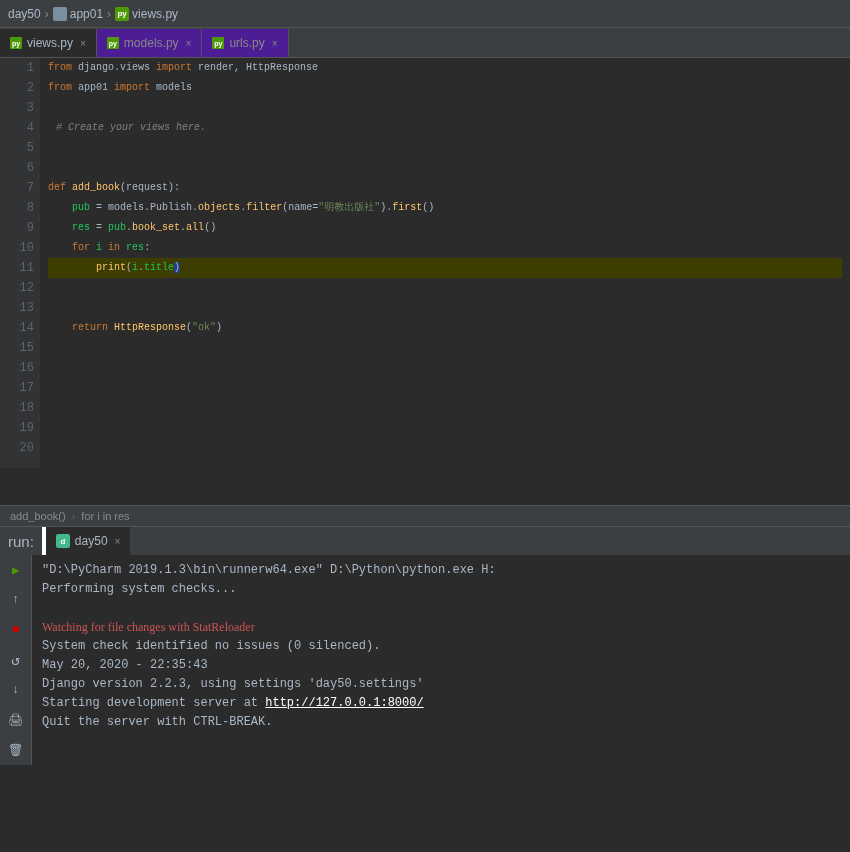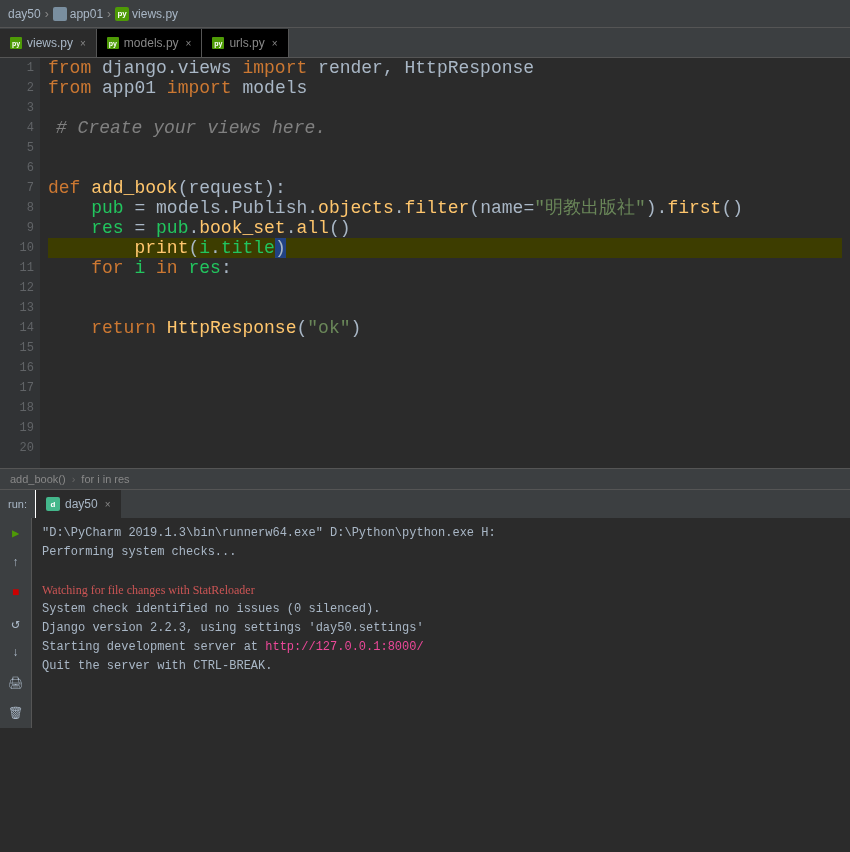--- a/index.html
+++ b/index.html
@@ -76,21 +76,21 @@
       font-family: Arial, sans-serif;
       cursor: pointer;
       border-right: 1px solid #555;
       position: relative;
     }
     .tab.active {
       background: #2b2b2b;
       color: #a9b7c6;
     }
     .tab.inactive {
-      background: #000000;
+      background: #4c1d95;
       color: #888;
     }
     .tab-close {
       font-size: 10px;
       color: #888;
       cursor: pointer;
       margin-left: 2px;
     }
     .tab-py-icon {
       width: 12px;
@@ -126,21 +126,21 @@
     .code-content {
       flex: 1;
       padding: 0 8px;
       overflow: hidden;
       position: relative;
     }
     .code-line {
       height: 20px;
       line-height: 20px;
       white-space: pre;
-      font-size: 18px;
+      font-size: 10px;
       color: #a9b7c6;
     }
     .code-line.highlighted {
       background: #3d3d00;
     }
     .kw { color: #cc7832; } 
     .fn { color: #ffc66d; } 
     .str { color: #6a8759; } 
     .comment { color: #808080; font-style: italic; margin-left: 8px; }
     .builtin { color: #a9b7c6; }
@@ -157,42 +157,43 @@
       height: 22px;
       border-top: 1px solid #555;
       border-bottom: 1px solid #555;
       display: flex;
       align-items: center;
       padding: 0 10px;
       gap: 6px;
       color: #888;
       font-family: Arial, sans-serif;
       font-size: 11px;
+      margin-top: 37px;
     }
     .bc-sep { color: #666; }
 
     
     .run-panel {
       background: #2b2b2b;
       flex: 1;
       display: flex;
       flex-direction: column;
     }
     .run-tab-bar {
       background: #3c3f41;
       height: 28px;
       display: flex;
       align-items: center;
     }
     .run-label {
       color: #a9b7c6;
       font-family: Arial, sans-serif;
-      font-size: 11px;
+      font-size: 15px;
       padding: 0 8px;
-      border-right: 1px solid #ffffff;
+      border-right: 4px solid #ffffff;
       height: 100%;
       display: flex;
       align-items: center;
     }
     .run-tab {
       height: 100%;
       padding: 0 10px;
       display: flex;
       align-items: center;
       gap: 5px;
@@ -248,21 +249,21 @@
     .run-output {
       flex: 1;
       padding: 6px 10px;
       font-size: 12px;
       color: #a9b7c6;
       line-height: 19px;
       overflow: hidden;
     }
     .run-output .out-line { white-space: pre; }
     .red-text { color: #cc5555; font-family: Liberation Serif, serif; }
-    .link-text { color: #ec4899; cursor: pointer; }
+    .link-text { color: #ffffff; text-decoration: underline; cursor: pointer; }
     .gray-text { color: #a9b7c6; }
 
     .line-numbers-block {
       display: flex;
       flex-direction: column;
     }
     .ln { height: 20px; line-height: 20px; }
   </style>
 </head>
 <body>
@@ -341,23 +342,23 @@
     <div class="code-line"></div>
 
     <div class="code-line"></div>
 
     <div class="code-line"><span class="kw">def</span> <span class="fn">add_book</span><span class="paren">(</span><span class="arg">request</span><span class="paren">):</span></div>
 
     <div class="code-line">    <span class="var">pub</span> = <span class="builtin">models</span>.<span class="cls">Publish</span>.<span class="method">objects</span>.<span class="method">filter</span>(<span class="arg">name</span>=<span class="str">"明教出版社"</span>).<span class="method">first</span>()</div>
 
     <div class="code-line">    <span class="var">res</span> = <span class="var">pub</span>.<span class="method">book_set</span>.<span class="method">all</span>()</div>
 
+    <div class="code-line">    <span class="kw">for</span> <span class="var">i</span> <span class="kw">in</span> <span class="var">res</span>:</div>
+
     <div class="code-line highlighted">        <span class="fn">print</span>(<span class="var">i</span>.<span class="var">title</span><span class="selected-text">)</span></div>
-
-    <div class="code-line">    <span class="kw">for</span> <span class="var">i</span> <span class="kw">in</span> <span class="var">res</span>:</div>
 
     <div class="code-line"></div>
 
     <div class="code-line"></div>
 
     <div class="code-line">    <span class="kw">return</span> <span class="fn">HttpResponse</span>(<span class="str">"ok"</span>)</div>
 
     <div class="code-line"></div>
     <div class="code-line"></div>
     <div class="code-line"></div>
@@ -395,18 +396,19 @@
       <div class="run-btn">🖨</div>
       <div class="run-btn">🗑</div>
     </div>
 
     <div class="run-output">
       <div class="out-line gray-text">"D:\PyCharm 2019.1.3\bin\runnerw64.exe" D:\Python\python.exe H:</div>
       <div class="out-line gray-text">Performing system checks...</div>
       <div class="out-line">&nbsp;</div>
       <div class="out-line red-text">Watching for file changes with StatReloader</div>
       <div class="out-line gray-text">System check identified no issues (0 silenced).</div>
+      <div class="out-line gray-text">May 20, 2020 - 22:35:43</div>
       <div class="out-line gray-text">Django version 2.2.3, using settings 'day50.settings'</div>
       <div class="out-line gray-text">Starting development server at <span class="link-text">http://127.0.0.1:8000/</span></div>
       <div class="out-line gray-text">Quit the server with CTRL-BREAK.</div>
     </div>
   </div>
 </div>
 
 </body></html>

